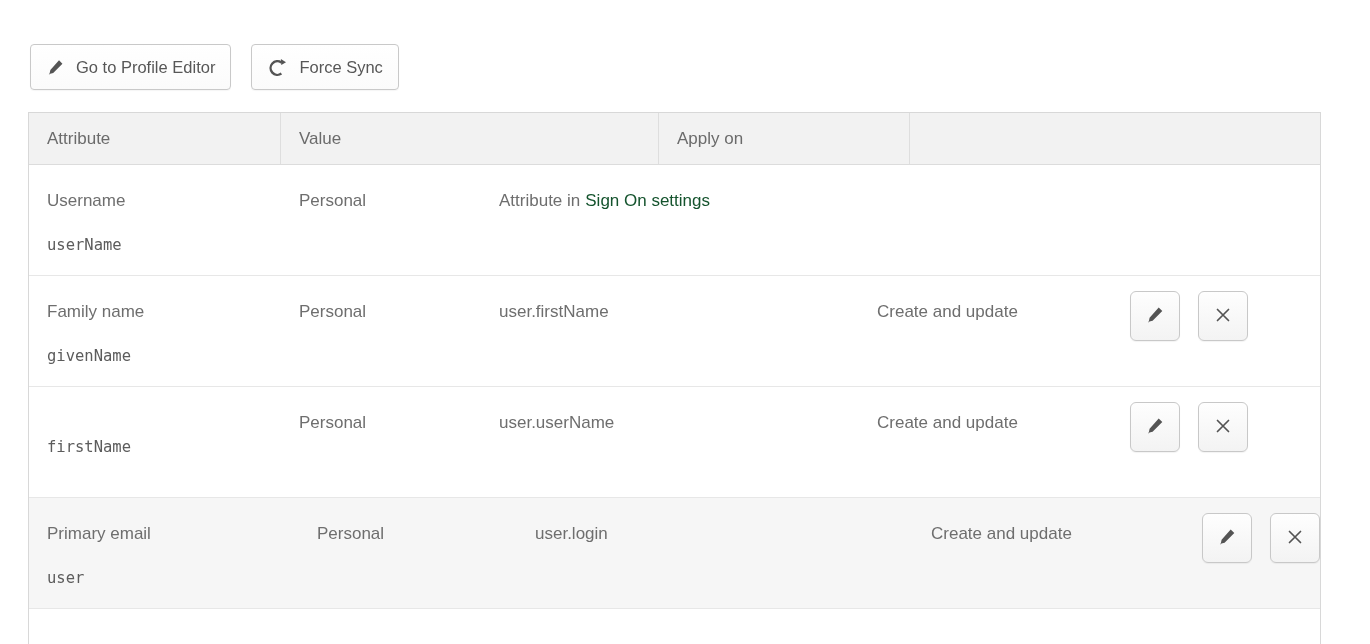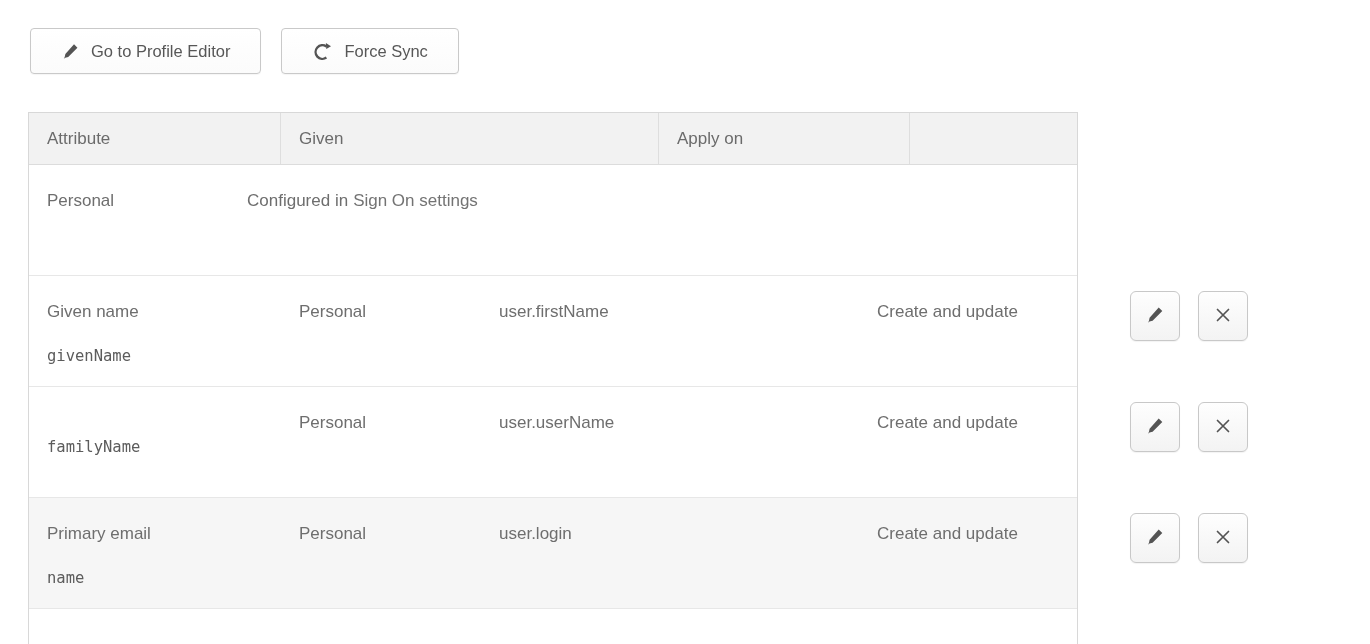--- a/index.html
+++ b/index.html
@@ -22,38 +22,39 @@
     left: 30px;
     top: 28px;
     display: flex;
     gap: 20px;
   }
   .btn {
     display: inline-flex;
     align-items: center;
     gap: 11px;
     height: 46px;
-    padding: 0 30px;
+    padding: 0 15px;
     background: linear-gradient(#ffffff, #fbfbfb);
     border: 1px solid #c9c9c9;
     border-radius: 4px;
     font-family: inherit;
     font-size: 16.5px;
     color: #575757;
     cursor: pointer;
     box-shadow: 0 1px 1px rgba(0,0,0,0.04);
+    margin-top: 16px;
   }
   .btn .icon { display: inline-flex; }
 
   
   .table {
     position: absolute;
     left: 28px;
     top: 112px;
-    width: 1050px;
+    width: 1293px;
     border-left: 1px solid #d8d8d8;
     border-right: 1px solid #d8d8d8;
     border-top: 1px solid #d8d8d8;
     background: #fff;
   }
   .thead {
     display: flex;
     height: 52px;
     background: #f2f2f2;
     border-bottom: 1px solid #dcdcdc;
@@ -141,40 +142,44 @@
           <path d="M13.2 1.9 L18.1 4.9 L13.6 7.7 Z" fill="#545454"></path>
         </svg>
       </span>
       <span>Force Sync</span>
     </button>
   </div>
 
   <div class="table">
     <div class="thead">
       <div class="th c-attr">Attribute</div>
-      <div class="th c-value">Given</div>
+      <div class="th c-value">Value</div>
       <div class="th c-apply">Apply on</div>
       <div class="th c-actions"></div>
     </div>
     <div id="tbody">
   <div class="trow">
-    <div class="cell c-type">Personal</div>
-    <div class="cell c-value">
-      <span class="value-text">Configured in</span><a class="value-link" href="#" style="color: #737373;">Sign On settings</a>
+    <div class="cell c-attr">
+      <div class="attr-label">Username</div>
+      <div class="attr-var">userName</div>
+    </div>
+    <div class="cell c-type">Personal</div>
+    <div class="cell c-value">
+      <span class="value-text">Attribute in</span><a class="value-link" href="#" style="color: #14532d;">Sign On settings</a>
     </div>
     <div class="cell c-apply"></div>
     <div class="cell c-actions">
       
       
     </div>
   </div>
 
   <div class="trow">
     <div class="cell c-attr">
-      <div class="attr-label">Given name</div>
+      <div class="attr-label">Family name</div>
       <div class="attr-var">givenName</div>
     </div>
     <div class="cell c-type">Personal</div>
     <div class="cell c-value">
       <span class="value-text">user.firstName</span>
     </div>
     <div class="cell c-apply">Create and update</div>
     <div class="cell c-actions">
       <button class="mini-btn">
         <span>
@@ -188,21 +193,21 @@
           <svg width="20" height="20" viewBox="0 0 20 20">
             <path d="M4.5 4.5 L15.5 15.5 M15.5 4.5 L4.5 15.5" stroke="#545454" stroke-width="1.7" stroke-linecap="round" fill="none"></path>
           </svg>
         </span>
       </button>
     </div>
   </div>
 
   <div class="trow">
     <div class="cell c-attr">
-      <div class="attr-var">familyName</div>
+      <div class="attr-var">firstName</div>
     </div>
     <div class="cell c-type">Personal</div>
     <div class="cell c-value">
       <span class="value-text">user.userName</span>
     </div>
     <div class="cell c-apply">Create and update</div>
     <div class="cell c-actions">
       <button class="mini-btn">
         <span>
           <svg width="20" height="20" viewBox="0 0 20 20">
@@ -216,21 +221,21 @@
             <path d="M4.5 4.5 L15.5 15.5 M15.5 4.5 L4.5 15.5" stroke="#545454" stroke-width="1.7" stroke-linecap="round" fill="none"></path>
           </svg>
         </span>
       </button>
     </div>
   </div>
 
   <div class="trow highlighted">
     <div class="cell c-attr">
       <div class="attr-label">Primary email</div>
-      <div class="attr-var">name</div>
+      <div class="attr-var">user</div>
     </div>
     <div class="cell c-type">Personal</div>
     <div class="cell c-value">
       <span class="value-text">user.login</span>
     </div>
     <div class="cell c-apply">Create and update</div>
     <div class="cell c-actions">
       <button class="mini-btn">
         <span>
           <svg width="20" height="20" viewBox="0 0 20 20">

